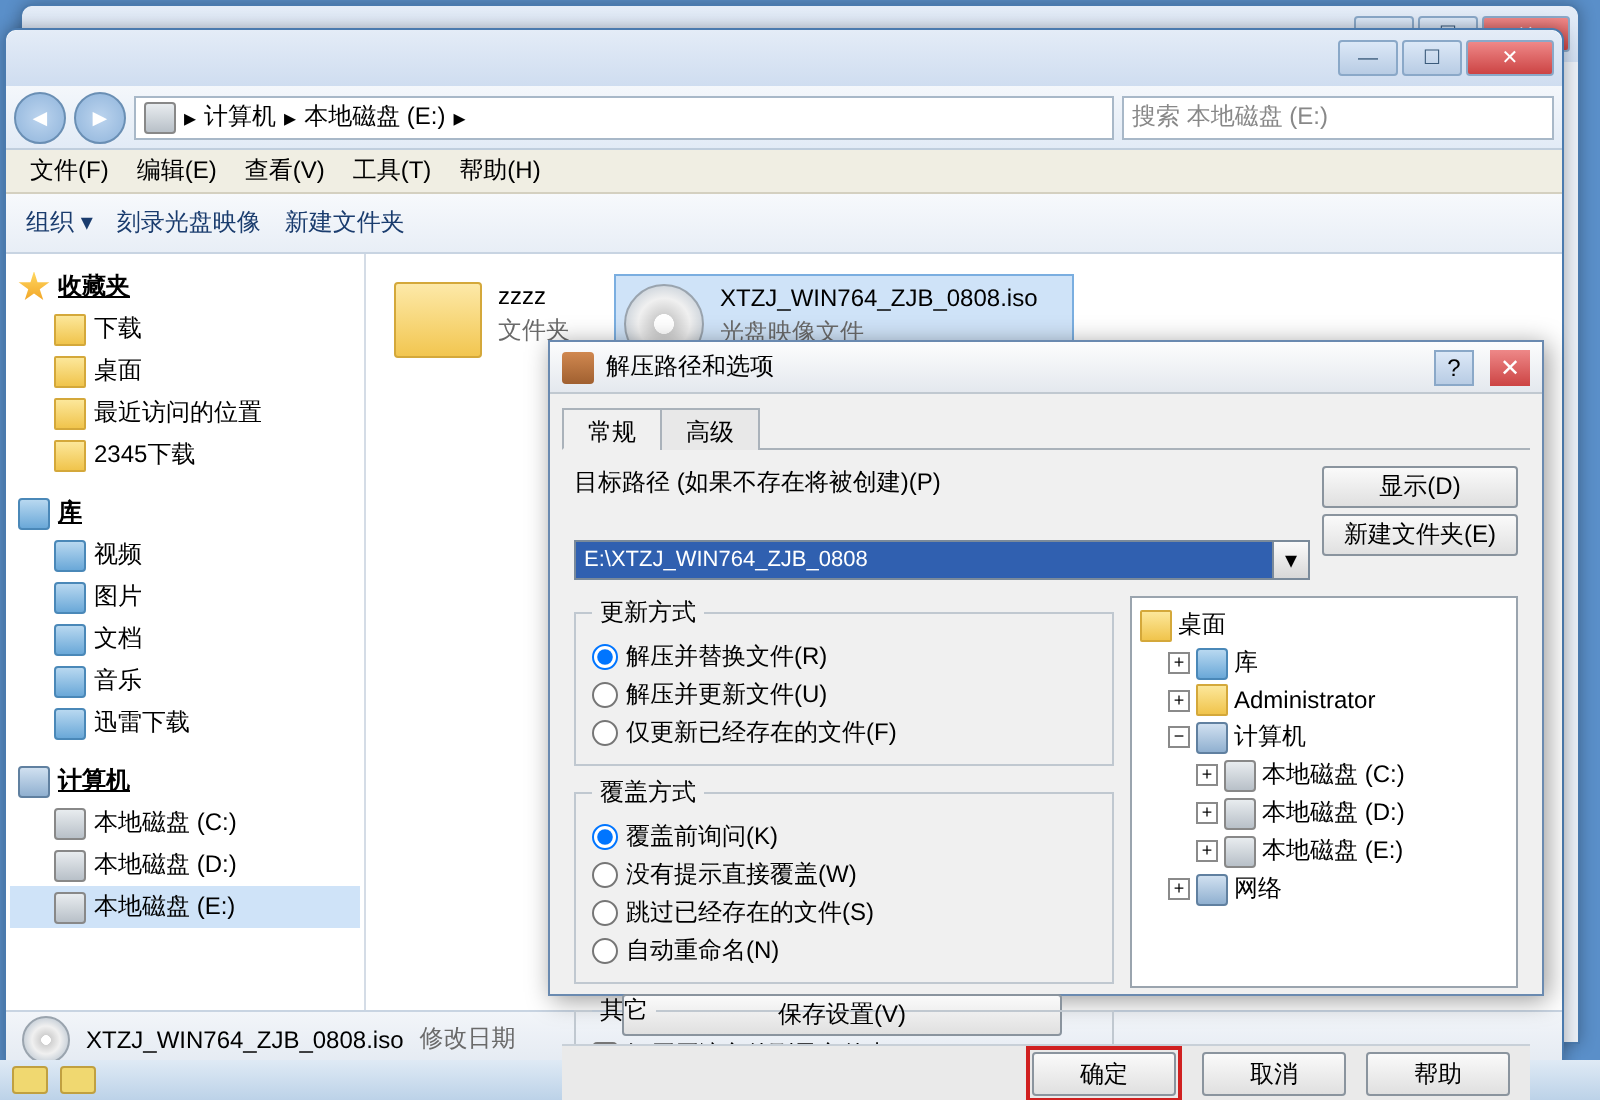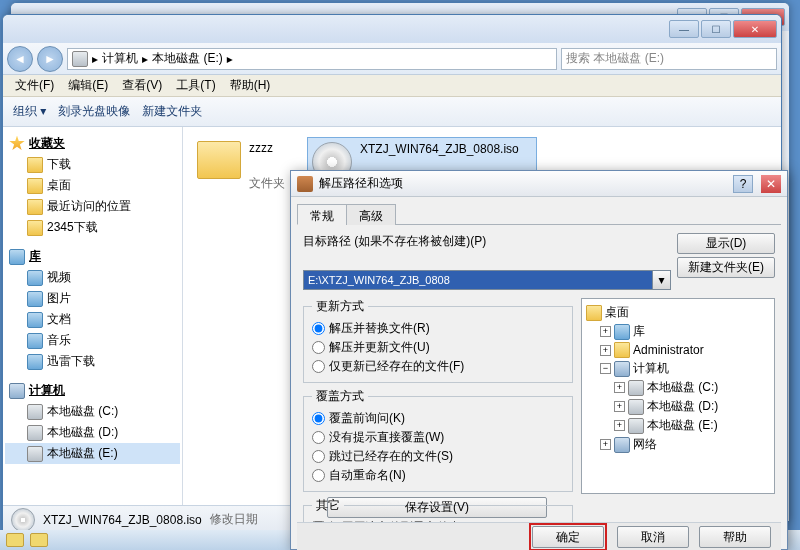--- a/index.html
+++ b/index.html
@@ -31,25 +31,25 @@
 .ico-folder{background:linear-gradient(#fce79a,#f0c44c);border:1px solid #d4a83a;border-radius:1px;}
 .ico-drive{background:linear-gradient(#e8ecef,#b8c0c8);border:1px solid #888;border-radius:2px;}
 .ico-lib{background:linear-gradient(#b8d8f0,#6aa8d8);border:1px solid #4a88b8;border-radius:2px;}
 .ico-computer{background:linear-gradient(#d0e0f0,#90b0d0);border:1px solid #6080a0;border-radius:2px;}
 .ico-disc{background:radial-gradient(circle,#fff 15%,#d0d0d0 16%,#f0f0f0 45%,#c0cad4 80%);border-radius:50%;border:1px solid #9aa4ae;}
 .content{flex:1;background:#fff;padding:10px;display:flex;gap:18px;align-items:flex-start;}
 .file-tile{display:flex;gap:8px;align-items:flex-start;padding:4px;}
 .file-tile.sel{background:#cfe3f8;border:1px solid #7aaee0;}
 .big-folder{width:44px;height:38px;background:linear-gradient(#fde9a8,#f2c650);border:1px solid #d4a83a;border-radius:2px;}
 .big-disc{width:40px;height:40px;background:radial-gradient(circle,#fff 18%,#d0d0d0 19%,#f0f0f0 48%,#c0cad4 85%);border-radius:50%;border:1px solid #9aa4ae;}
-.file-meta{display:flex;flex-direction:column;gap:20px;}
+.file-meta{display:flex;flex-direction:column;gap:2px;}
 .file-sub{color:#6a6a6a;}
 .statusbar{position:absolute;bottom:0;left:0;right:0;height:28px;background:linear-gradient(#f2f5f9,#e4eaf2);border-top:1px solid #c8d4e2;display:flex;align-items:center;padding:0 8px;gap:8px;}
 
-.dialog{position:absolute;left:290px;top:170px;width:498px;height:380px;background:#f0f0f0;border:1px solid #6a8ab0;box-shadow:2px 2px 12px rgba(0,0,0,0.4);z-index:10;}
+.dialog{position:absolute;left:274px;top:170px;width:498px;height:328px;background:#f0f0f0;border:1px solid #6a8ab0;box-shadow:2px 2px 12px rgba(0,0,0,0.4);z-index:10;}
 .dlg-title{height:26px;background:linear-gradient(#fdfdfd,#e4e8ee);border-bottom:1px solid #c0c8d0;display:flex;align-items:center;padding:0 6px;gap:6px;}
 .dlg-title-icon{width:16px;height:16px;background:linear-gradient(#d08850,#a06030);border-radius:2px;}
 .dlg-help{width:20px;height:18px;background:linear-gradient(#dce8f7,#b8cce4);border:1px solid #8aa8c8;display:flex;align-items:center;justify-content:center;margin-left:auto;cursor:pointer;}
 .dlg-close{width:20px;height:18px;background:linear-gradient(#e88,#c44);color:#fff;display:flex;align-items:center;justify-content:center;margin-left:2px;cursor:pointer;}
 .dlg-body{padding:6px;height:calc(100% - 26px);display:flex;flex-direction:column;}
 .tabs{display:flex;height:22px;border-bottom:1px solid #aab2ba;}
 .tab{padding:3px 12px;border:1px solid #aab2ba;border-bottom:none;background:#e8e8e8;margin-right:-1px;cursor:pointer;position:relative;top:1px;}
 .tab.active{background:#f0f0f0;border-bottom:1px solid #f0f0f0;}
 .tab-panel{flex:1;padding:8px 6px 4px 6px;}
 .path-row{display:flex;gap:6px;align-items:flex-start;}

